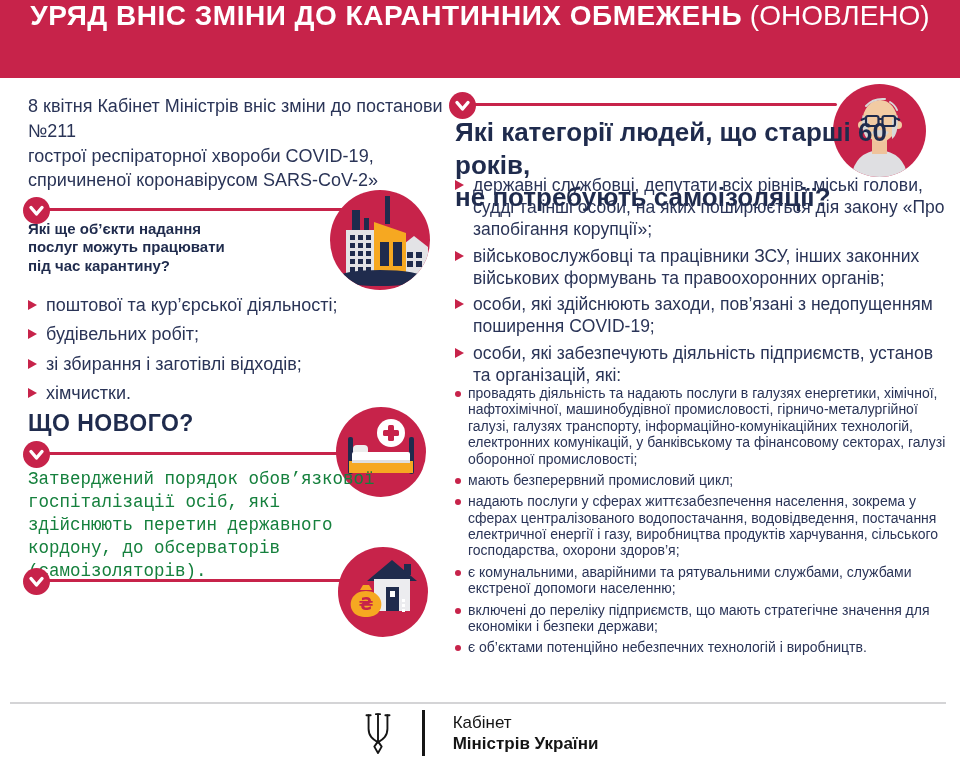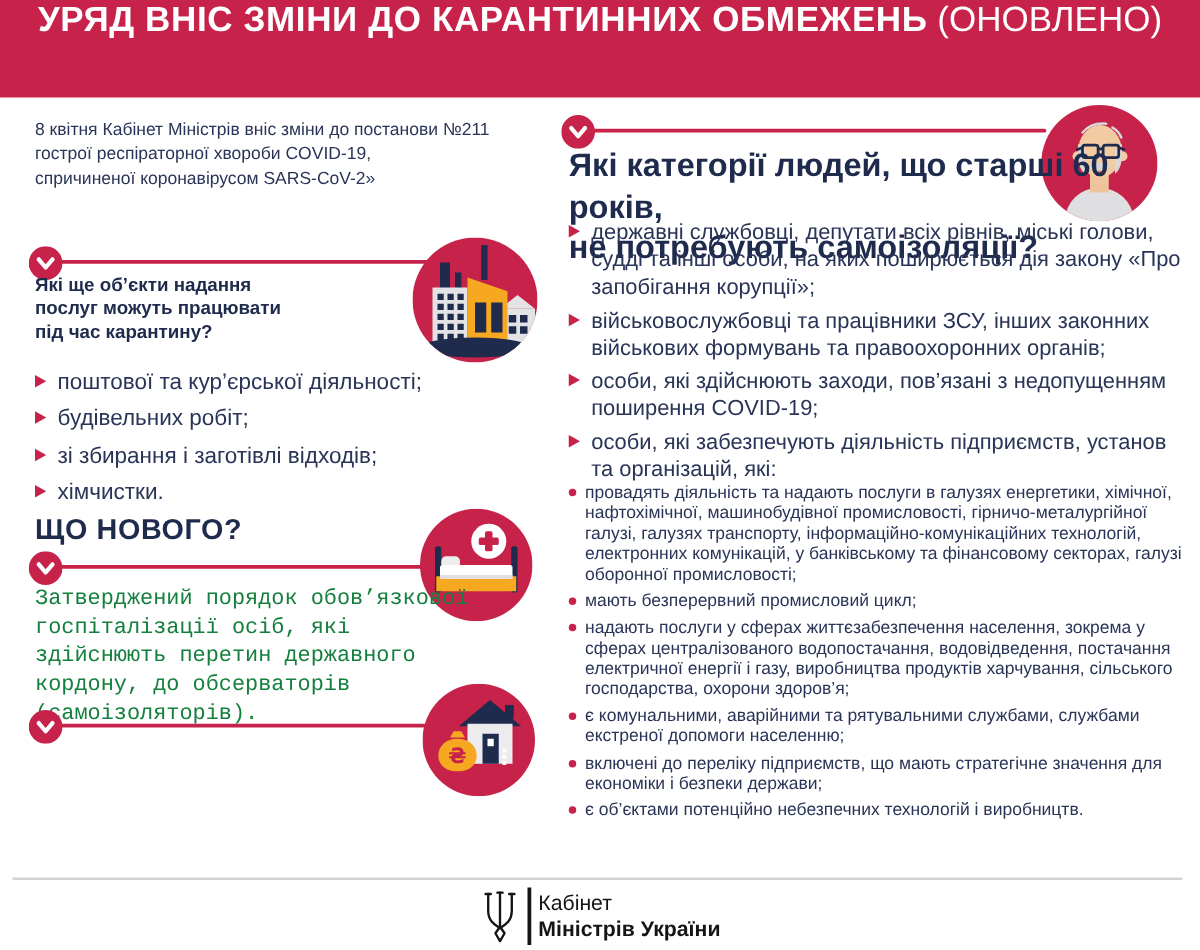--- a/index.html
+++ b/index.html
@@ -4,21 +4,21 @@
 <style>
   html,body{margin:0;padding:0;background:#ffffff;}
   .canvas{position:relative;width:960px;height:760px;background:#ffffff;overflow:hidden;
           font-family:"Liberation Sans","DejaVu Sans",sans-serif;color:#22declare2c4e;}
   .canvas *{box-sizing:border-box;}
   .abs{position:absolute;}
   
   .header{left:0;top:0;width:960px;height:78px;background:#C7234A;display:flex;justify-content:center;}
   .header-title{color:#ffffff;font-size:28px;font-weight:bold;letter-spacing:.5px;white-space:nowrap;}
   .header-title .suffix{font-weight:400;letter-spacing:0;}
-  .intro{left:28px;top:94px;width:420px;font-size:14px;line-height:1.38;color:#2A3457;}
+  .intro{left:28px;top:94px;width:420px;font-size:18px;line-height:1.38;color:#2A3457;}
   .h-q{font-weight:bold;color:#1F2B4D;}
   .heading1{left:28px;top:220px;font-size:15px;line-height:1.22;}
   .heading-right{left:455px;top:116px;font-size:26px;line-height:1.25;}
   .whats-new{left:28px;top:410px;font-size:23px;font-weight:bold;color:#1F2B4D;letter-spacing:.5px;}
   .para{color:#15803d;font-family:Liberation Mono, monospace;}
   .para2{left:28px;top:468px;width:352px;font-size:17.5px;line-height:1.32;}
   .para3{left:28px;top:596px;width:340px;font-size:17px;line-height:1.25;}
   
   .line{height:3px;background:#C7234A;border-radius:2px;}
   .chev{width:27px;height:27px;}
@@ -29,21 +29,21 @@
   .left-bullets{left:28px;top:294px;width:390px;font-size:18px;line-height:1.3;}
   .left-bullets .bitem{margin-bottom:6px;}
   .right-bullets{left:455px;top:175px;width:498px;font-size:17.5px;line-height:1.25;}
   .right-bullets .bitem{margin-bottom:5px;}
   .right-bullets .tri{margin-top:5px;}
   .sub-bullets{left:455px;top:385px;width:500px;font-size:14px;line-height:1.17;}
   .sub-bullets .bitem{margin-bottom:5px;}
   .dot{flex:0 0 auto;width:6px;height:6px;border-radius:50%;background:#C7234A;margin:6px 7px 0 0;}
   
   .divider{left:10px;top:702px;width:936px;height:2px;background:#D4D4D6;}
-  .footer{left:0;top:710px;width:960px;display:flex;align-items:center;justify-content:center;gap:6px;}
+  .footer{left:0;top:710px;width:960px;display:flex;align-items:center;justify-content:center;gap:28px;}
   .logo-bar{width:3px;height:46px;background:#151515;}
   .org{color:#151515;font-size:17px;line-height:1.25;}
   .org .b{font-weight:bold;}
 </style>
 </head>
 <body>
 
 <div class="canvas">
 
   <div class="abs header">

